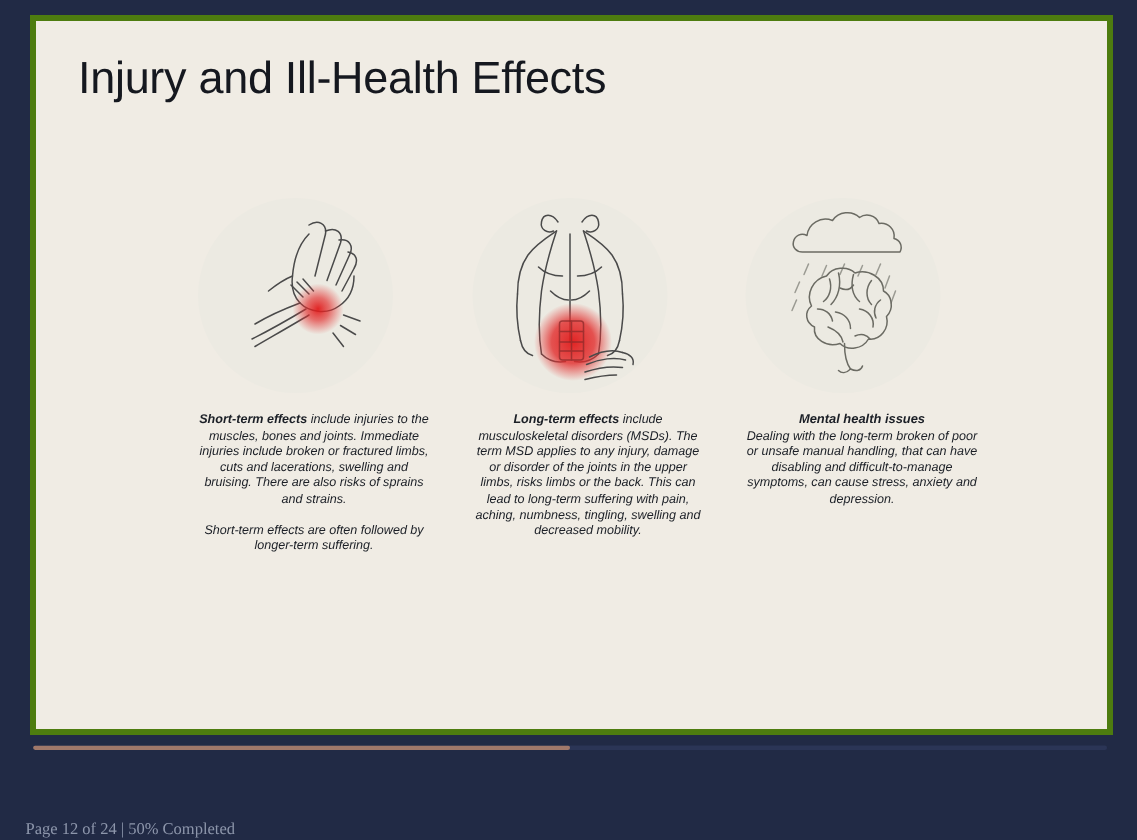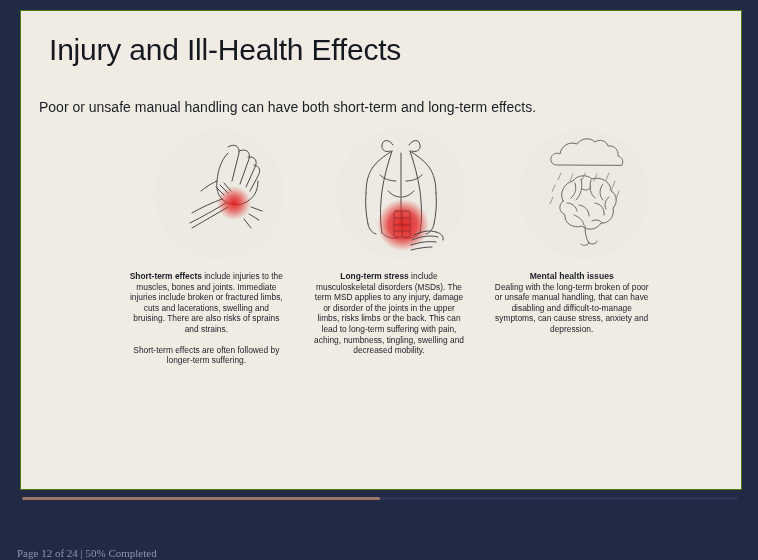--- a/index.html
+++ b/index.html
@@ -21,21 +21,21 @@
   }
 
   
   #slide-panel {
     position: absolute;
     left: 20px;
     top: 10px;
     width: 722px;
     height: 480px;
     background: #f0ece4;
-    border: 1px solid #4d7c0f;
+    border: 4px solid #4d7c0f;
     box-sizing: border-box;
     overflow: hidden;
   }
 
   #slide-title {
     position: absolute;
     left: 28px;
     top: 22px;
     font-size: 30px;
     font-weight: 400;
@@ -59,21 +59,22 @@
     left: 108px;
     top: 118px;
     width: 520px;
     display: flex;
     gap: 28px;
   }
   .column {
     width: 155px;
     display: flex;
     flex-direction: column;
-    align-items: flex-end;
+    align-items: flex-start;
+    font-style: italic;
   }
   .illus-circle {
     width: 130px;
     height: 130px;
     border-radius: 50%;
     background: #eceae2;
     position: relative;
     overflow: hidden;
     flex: none;
   }
@@ -137,21 +138,20 @@
   }
 </style>
 </head>
 <body>
 
 <div id="app">
 
   <div id="slide-panel">
 
     <div id="slide-title">Injury and Ill-Health Effects</div>
-    <div id="slide-subtitle">Poor or unsafe manual handling can have both short-term and long-term effects.</div>
 
     <div id="columns">
 
       <div class="column">
         <div class="illus-circle">
           <svg width="130" height="130" viewBox="0 0 130 130">
             <defs>
               <radialGradient id="painA" cx="50%" cy="50%" r="50%">
                 <stop offset="0%" stop-color="#e01a1a" stop-opacity="0.95"></stop>
                 <stop offset="45%" stop-color="#e22b2b" stop-opacity="0.65"></stop>
@@ -227,21 +227,21 @@
             <g fill="none" stroke="#4a4a4a" stroke-width="1" stroke-linecap="round" stroke-linejoin="round">
               <path d="M78 106 C86 102 94 101 100 103"></path>
               <path d="M76 111 C85 107 95 106 102 108"></path>
               <path d="M75 116 C84 113 93 112 100 113"></path>
               <path d="M75 121 C83 119 90 118 96 118"></path>
               <path d="M100 103 C105 104 108 107 107 111"></path>
             </g>
           </svg>
         </div>
         <div class="col-body">
-          <p><span class="lead">Long-term stress</span><span> include musculoskeletal disorders (MSDs). The term MSD applies to any injury, damage or disorder of the joints in the upper limbs, risks limbs or the back. This can lead to long-term suffering with pain, aching, numbness, tingling, swelling and decreased mobility.</span></p>
+          <p><span class="lead">Long-term effects</span><span> include musculoskeletal disorders (MSDs). The term MSD applies to any injury, damage or disorder of the joints in the upper limbs, risks limbs or the back. This can lead to long-term suffering with pain, aching, numbness, tingling, swelling and decreased mobility.</span></p>
         </div>
       </div>
 
       <div class="column">
         <div class="illus-circle">
           <svg width="130" height="130" viewBox="0 0 130 130">
             <g fill="none" stroke="#6b6b63" stroke-width="1" stroke-linecap="round" stroke-linejoin="round">
               <path d="M38 36 C34 36 31 33 32 29 C33 25 37 23 41 25 C42 17 50 12 58 15 C62 9 71 8 76 13 C80 10 87 11 89 17 C95 16 100 21 99 27 C103 28 105 32 103 36 Z"></path>
             </g>
             <g fill="none" stroke="#9a9a92" stroke-width="1" stroke-linecap="round">

